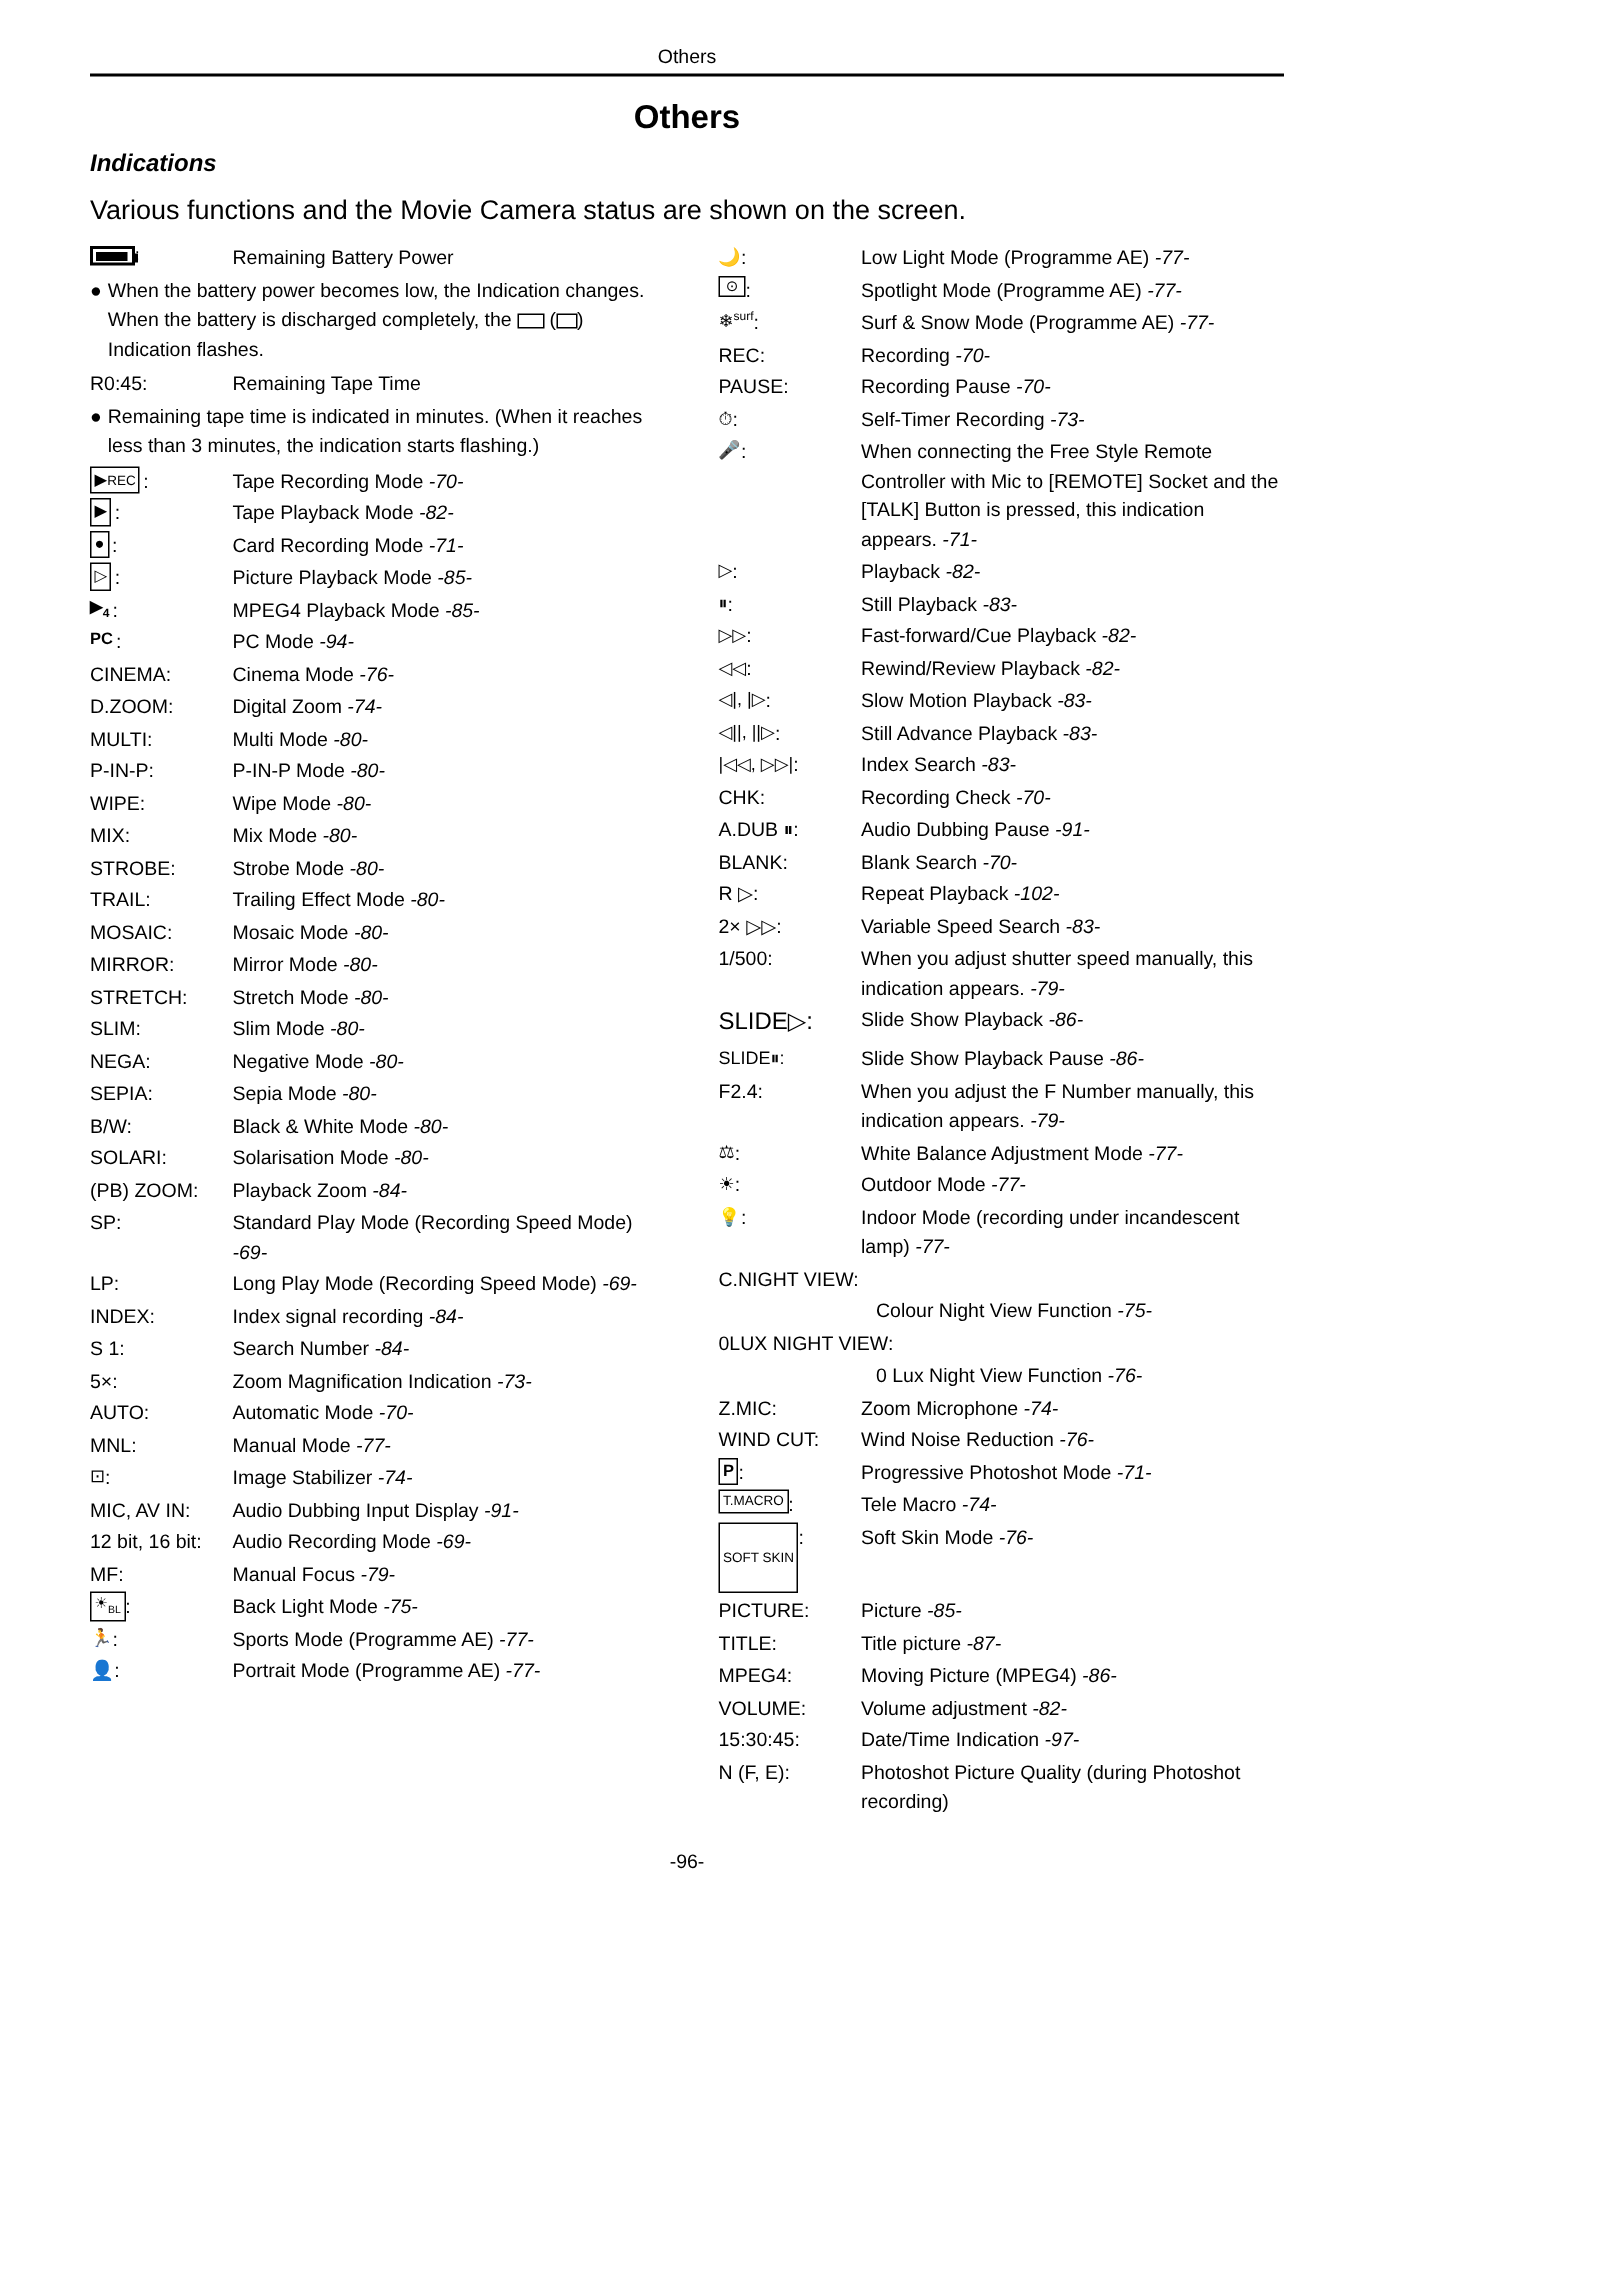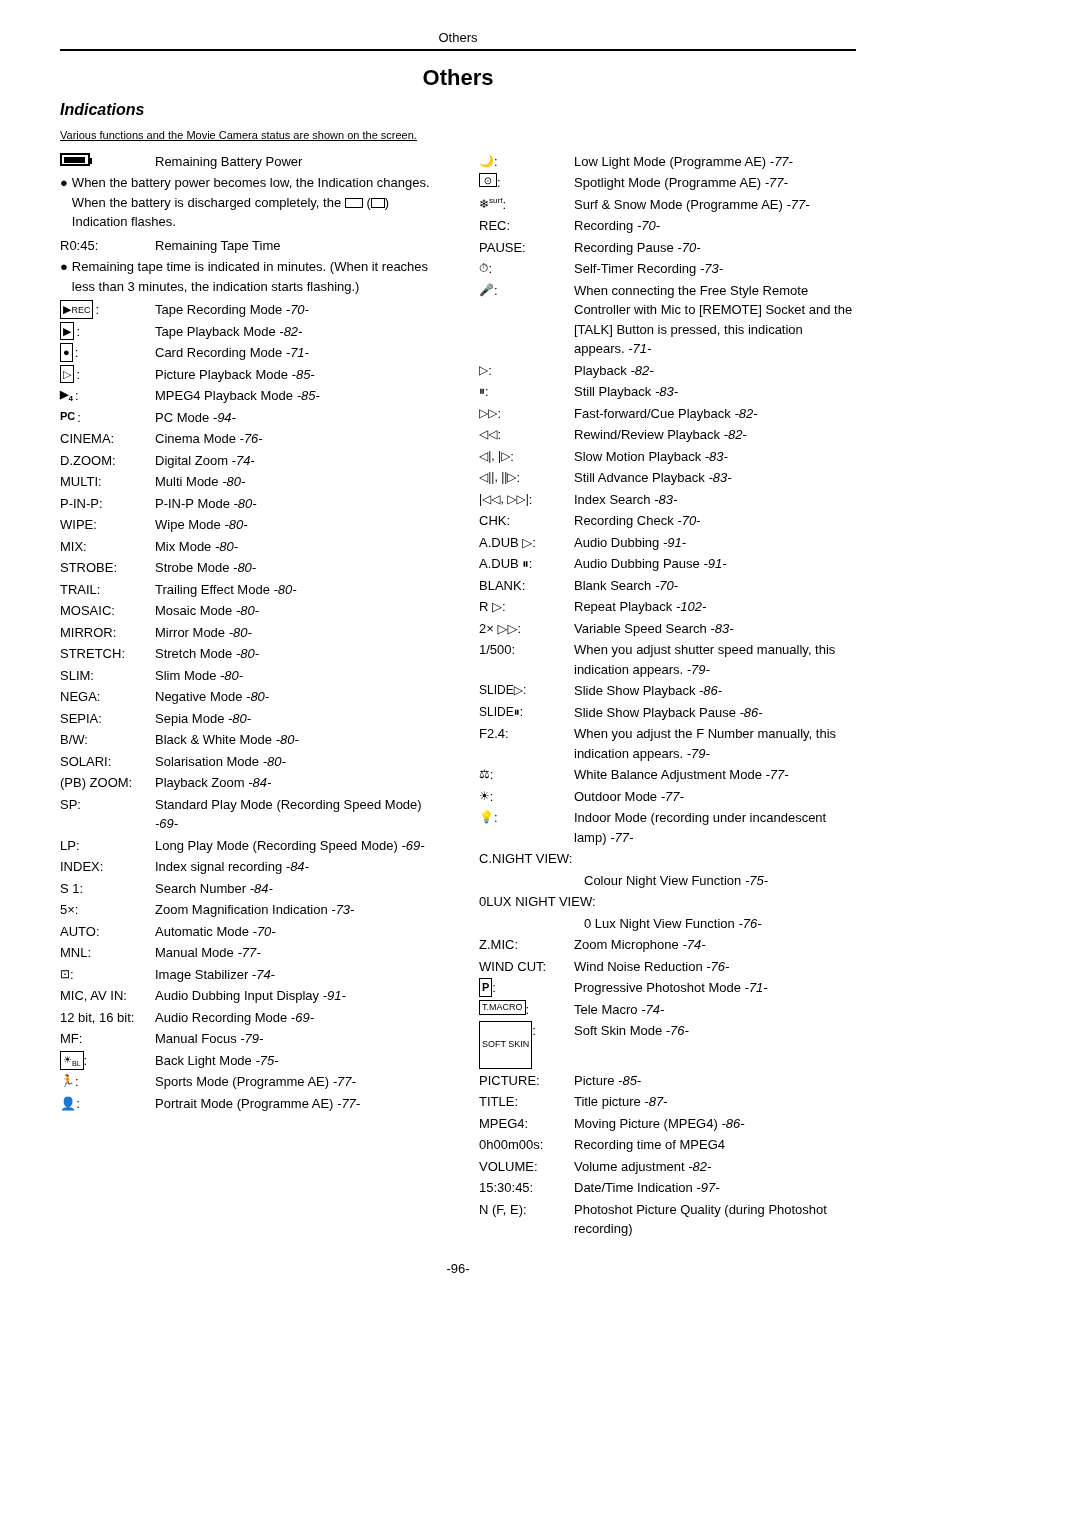--- a/index.html
+++ b/index.html
@@ -41,24 +41,23 @@
       gap: 42px;
       margin-top: 8px;
     }
     .col-left {
       flex: 1 1 48%;
     }
     .col-right {
       flex: 1 1 48%;
     }
     .intro-text {
-      font-size: 11px;
+      font-size: 18px;
       margin-bottom: 6px;
       line-height: 1.5;
-      text-decoration: underline;
     }
     .item-row {
       display: flex;
       margin-bottom: 2px;
       line-height: 1.5;
       font-size: 13px;
     }
     .item-label {
       min-width: 95px;
       font-weight: normal;
@@ -405,24 +404,20 @@
         <div class="item-label">
           <span style="font-size:12px;">|◁◁, ▷▷|</span>:
         </div>
         <div class="item-desc">Index Search <em>-83-</em></div>
       </div>
       <div class="item-row">
         <div class="item-label">CHK:</div>
         <div class="item-desc">Recording Check <em>-70-</em></div>
       </div>
       <div class="item-row">
-        <div class="item-label">A.DUB ▷:</div>
-        <div class="item-desc">Audio Dubbing <em>-91-</em></div>
-      </div>
-      <div class="item-row">
         <div class="item-label">A.DUB ⏸:</div>
         <div class="item-desc">Audio Dubbing Pause <em>-91-</em></div>
       </div>
       <div class="item-row">
         <div class="item-label">BLANK:</div>
         <div class="item-desc">Blank Search <em>-70-</em></div>
       </div>
       <div class="item-row">
         <div class="item-label">R ▷:</div>
         <div class="item-desc">Repeat Playback <em>-102-</em></div>
@@ -431,21 +426,21 @@
         <div class="item-label">2× ▷▷:</div>
         <div class="item-desc">Variable Speed Search <em>-83-</em></div>
       </div>
       <div class="item-row">
         <div class="item-label">1/500:</div>
         <div class="item-desc">When you adjust shutter speed manually, this indication appears. <em>-79-</em></div>
       </div>
 
       <div class="item-row">
         <div class="item-label">
-          <span style="font-size:12px;text-align:right;">SLIDE▷:</span>
+          <span style="font-size:16px;text-align:right;">SLIDE▷:</span>
         </div>
         <div class="item-desc">Slide Show Playback <em>-86-</em></div>
       </div>
       <div class="item-row">
         <div class="item-label">
           <span style="font-size:12px;">SLIDE⏸:</span>
         </div>
         <div class="item-desc">Slide Show Playback Pause <em>-86-</em></div>
       </div>
       <div class="item-row">
@@ -521,24 +516,20 @@
       </div>
       <div class="item-row">
         <div class="item-label">TITLE:</div>
         <div class="item-desc">Title picture <em>-87-</em></div>
       </div>
       <div class="item-row">
         <div class="item-label">MPEG4:</div>
         <div class="item-desc">Moving Picture (MPEG4) <em>-86-</em></div>
       </div>
       <div class="item-row">
-        <div class="item-label">0h00m00s:</div>
-        <div class="item-desc">Recording time of MPEG4</div>
-      </div>
-      <div class="item-row">
         <div class="item-label">VOLUME:</div>
         <div class="item-desc">Volume adjustment <em>-82-</em></div>
       </div>
       <div class="item-row">
         <div class="item-label">15:30:45:</div>
         <div class="item-desc">Date/Time Indication <em>-97-</em></div>
       </div>
       <div class="item-row">
         <div class="item-label">N (F, E):</div>
         <div class="item-desc">Photoshot Picture Quality (during Photoshot recording)</div>

